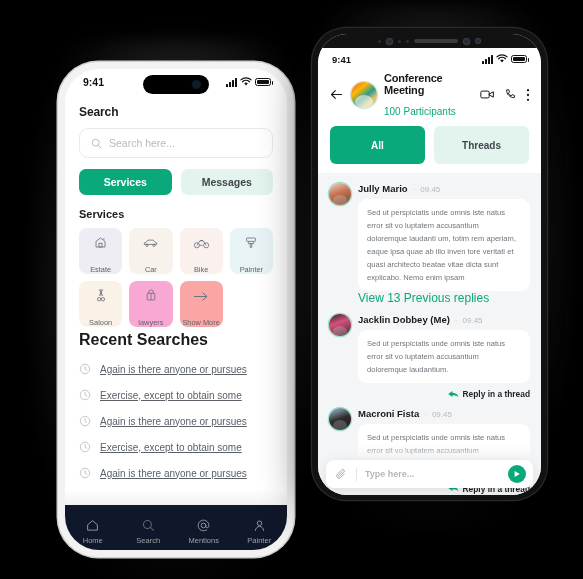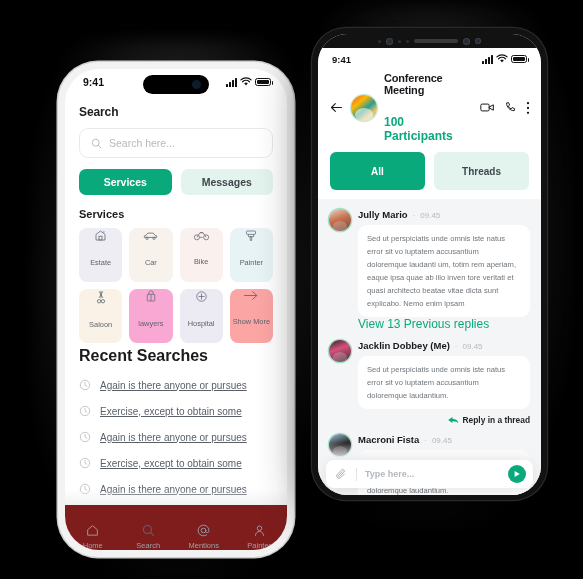--- a/index.html
+++ b/index.html
@@ -76,35 +76,35 @@
     align-items: center; justify-content: center;
     font-size: 10.5px; font-weight: bold;
   }
   .seg.active { background: #0aa97c; color: #fff; }
   .seg.inactive { background: #e3f4ee; color: #40464a; }
 
   .sec-title { font-size: 11px; font-weight: bold; color: #1b1b1b; margin-top: 13px; }
 
   .grid { display: grid; grid-template-columns: repeat(4, 1fr); gap: 7px; margin-top: 8px; }
   .tile {
-    height: 54px; border-radius: 8px; display: flex; flex-direction: column;
-    align-items: center; justify-content: flex-start; gap: 15px;
+    height: 46px; border-radius: 8px; display: flex; flex-direction: column;
+    align-items: center; justify-content: flex-end; gap: 15px;
   }
   .tile .lbl { font-size: 7.4px; color: #5e646b; }
   .tile svg { display:block; }
 
   .rs-title { font-size: 16px; font-weight: bold; color: #1b1b1b; margin-top: 4px; }
   .rs-list { margin-top: 7px; }
   .rs-item { display: flex; align-items: center; gap: 9px; padding: 7px 0; }
   .rs-item .txt { font-size: 10px; color: #5a6068; text-decoration: underline; }
 
   .tabbar {
     position: absolute; left: 0; right: 0; bottom: 0; height: 46px;
-    background: #7f1d1d; border-top: 1px solid #ececec;
-    display: flex; align-items: flex-end; padding-top: 7px;
+    background: #0f172a; border-top: 1px solid #ececec;
+    display: flex; align-items: center; padding-top: 7px;
   }
   .tabbar::before{
     content:''; position:absolute; left:0;right:0;top:-16px;height:16px;
     background:linear-gradient(to top, rgba(240,240,240,.9), rgba(255,255,255,0));
   }
   .tab { flex: 1; display: flex; flex-direction: column; align-items: center; gap: 3px; }
   .tab .tlbl { font-size: 7.5px; color: #9aa0a6; }
 
   
   #phone-right {
@@ -145,21 +145,21 @@
     overflow:hidden; flex:none; position:relative;
     background: linear-gradient(140deg,#f24d3d 0%,#ffb703 30%,#2a9d8f 55%,#e9c46a 75%,#8ecae6 100%);
     box-shadow: 0 0 0 1.2px #cfe9de;
   }
   .rp-avatar::after{
     content:''; position:absolute; left:4px; bottom:0; width:18px;height:13px;
     border-radius:50% 50% 40% 40%; background:rgba(255,255,255,.55);
   }
   .rp-htext { flex: 1; min-width: 0; }
   .rp-hname { font-size: 11px; font-weight: bold; color: #17191c; letter-spacing:-.2px; }
-  .rp-hsub { font-size: 12px; color: #0aa97c; margin-top: 19px; font-weight:bold;}
+  .rp-hsub { font-size: 10px; color: #0aa97c; margin-top: 10px; font-weight:normal;}
   .rp-hicons { display: flex; align-items: center; gap: 9px; }
 
   .rp-segs { background: #fff; display: flex; gap: 9px; padding: 0 12px 9px; }
   .rp-seg { flex: 1; height: 38px; border-radius: 6px; display: flex; align-items: center;
             justify-content: center; font-size: 10px; font-weight: bold; }
   .rp-seg.active { background: #0aa97c; color: #fff; }
   .rp-seg.inactive { background: #e3f4ee; color: #3f474d; }
 
   .chat { flex: 1; overflow: hidden; padding: 10px 11px 0; background: #f4f5f6; position: relative; }
   .msg { display: flex; gap: 7px; margin-bottom: 9px; }
@@ -303,27 +303,20 @@
 
           <div class="tile" style="background:#f9a8d4">
             <svg width="14" height="15" viewBox="0 0 18 20" fill="none" stroke="#6b717a" stroke-width="1.1">
               <path d="M6 7V5.5a3 3 0 0 1 6 0V7" stroke-linecap="round"></path>
               <rect x="4" y="7" width="10" height="9" rx="1"></rect>
                 <path d="M9 7v9"></path>
             </svg>
             <span class="lbl">lawyers</span>
           </div>
 
-          <div class="tile" style="background:#eceaf3">
-            <svg width="15" height="15" viewBox="0 0 20 20" fill="none" stroke="#6b717a" stroke-width="1.1">
-              <circle cx="10" cy="10" r="6.3"></circle>
-                <path d="M10 6.6v6.8M6.6 10h6.8" stroke-linecap="round"></path>
-            </svg>
-            <span class="lbl">Hospital</span>
-          </div>
 
           <div class="tile" style="background:#fca5a5">
             <svg width="18" height="13" viewBox="0 0 22 14" fill="none" stroke="#6b717a" stroke-width="1.2">
               <path d="M3 7h15M13 2.4 18.2 7 13 11.6" stroke-linecap="round" stroke-linejoin="round"></path>
             </svg>
             <span class="lbl">Show More</span>
           </div>
         </div>
 
         <div class="rs-title">Recent Searches</div>

